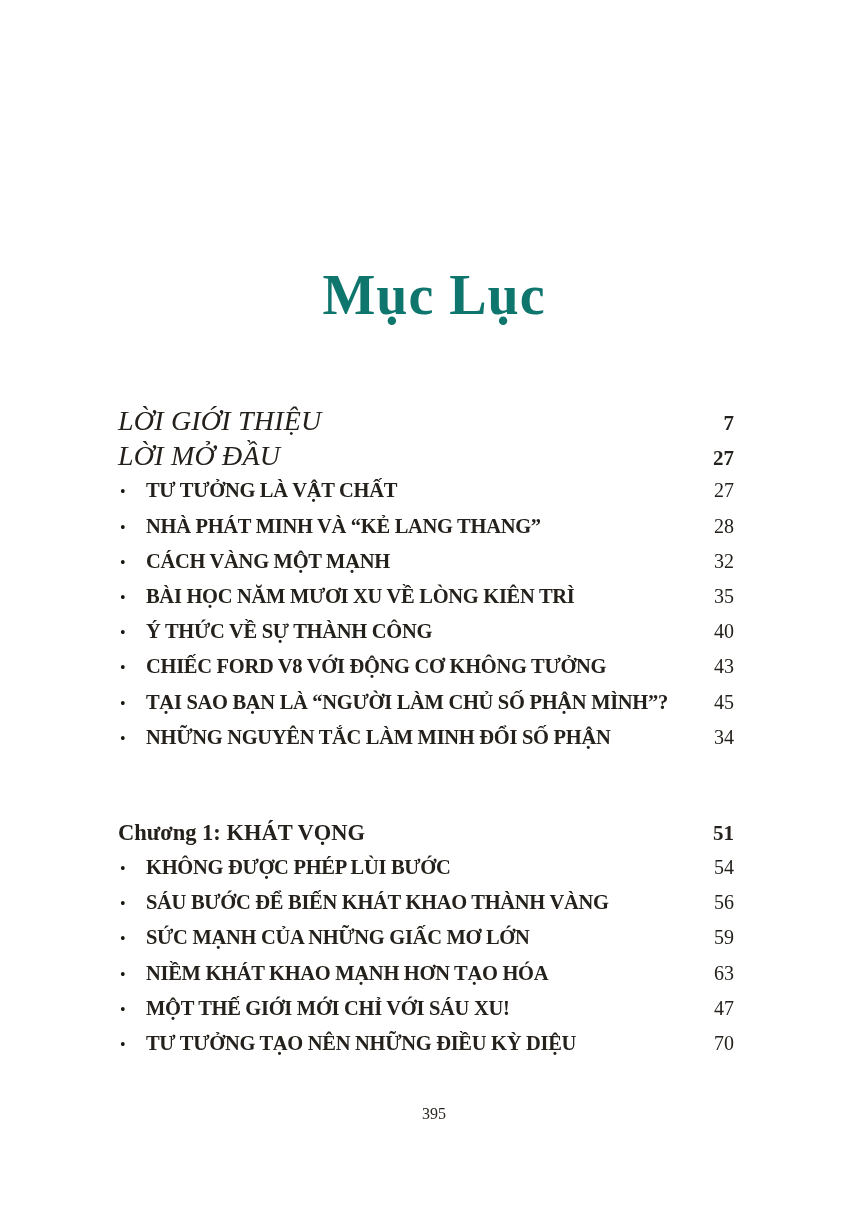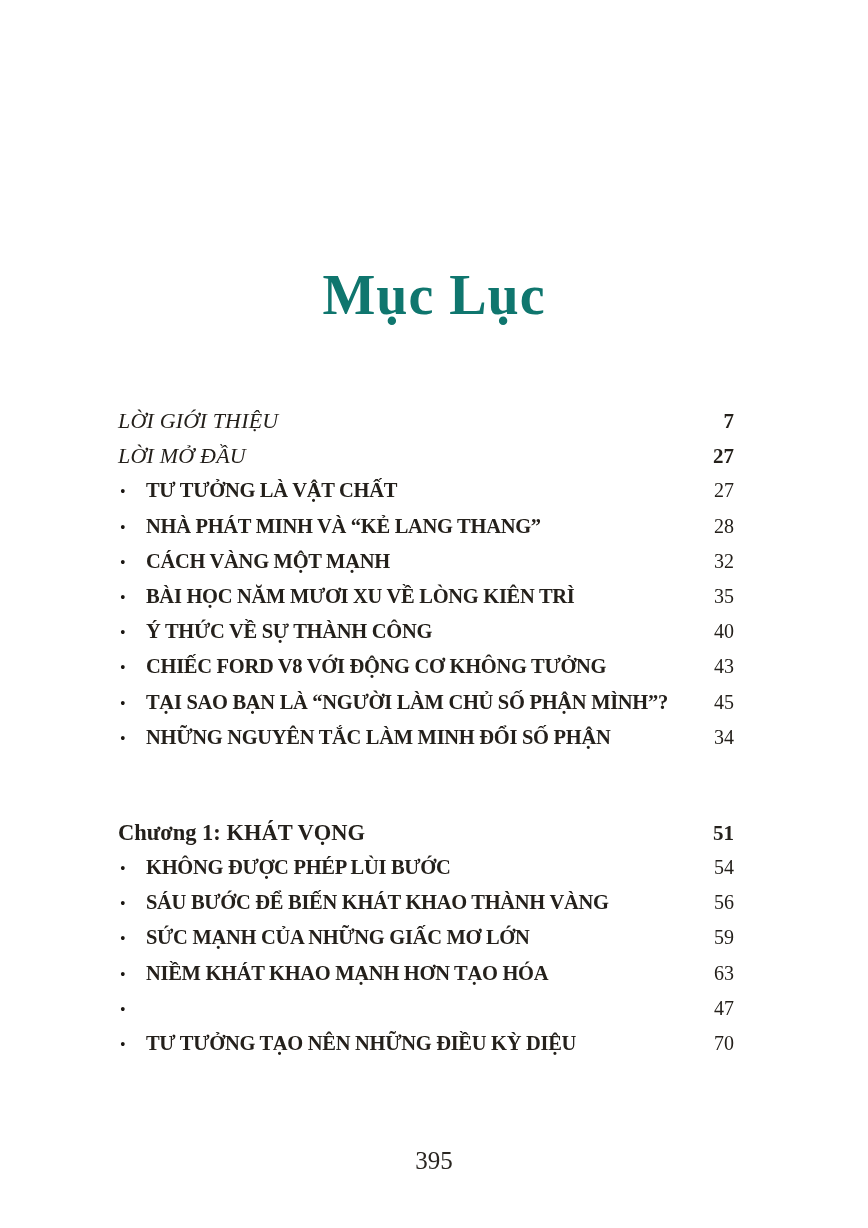--- a/index.html
+++ b/index.html
@@ -37,21 +37,21 @@
       display: flex;
       justify-content: space-between;
       align-items: baseline;
       height: 35.2px;
       line-height: 35.2px;
       font-size: 21px;
       color: #24201b;
     }
     .toc-row.front .label {
       font-style: italic;
-      font-size: 22px;
+      font-size: 28px;
       letter-spacing: 0.2px;
     }
     .toc-row.front .page,
     .toc-row.chapter .page {
       font-weight: bold;
       font-size: 21px;
     }
     .toc-row.chapter {
       font-weight: bold;
       font-size: 22.5px;
@@ -79,23 +79,23 @@
     .toc-row.item .page {
       font-size: 20px;
     }
     .section-gap {
       height: 30px;
     }
     .page-number {
       position: absolute;
       left: 0;
       width: 868px;
-      top: 1147px;
+      top: 1105px;
       text-align: center;
-      font-size: 25px;
+      font-size: 16px;
       color: #2a2621;
     }
   </style>
 </head>
 <body>
 
 <h1 class="page-title">Mục Lục</h1>
 
 <div class="toc">
 
@@ -195,20 +195,21 @@
   <div class="toc-row item">
     <span class="label-wrap">
         <span class="bullet">•</span>
         <span class="label">NIỀM KHÁT KHAO MẠNH HƠN TẠO HÓA</span>
       </span>
     <span class="page">63</span>
   </div>
   <div class="toc-row item">
     <span class="label-wrap">
         <span class="bullet">•</span>
+        <span class="label">MỘT THẾ GIỚI MỚI CHỈ VỚI SÁU XU!</span>
       </span>
     <span class="page">47</span>
   </div>
   <div class="toc-row item">
     <span class="label-wrap">
         <span class="bullet">•</span>
         <span class="label">TƯ TƯỞNG TẠO NÊN NHỮNG ĐIỀU KỲ DIỆU</span>
       </span>
     <span class="page">70</span>
   </div>

